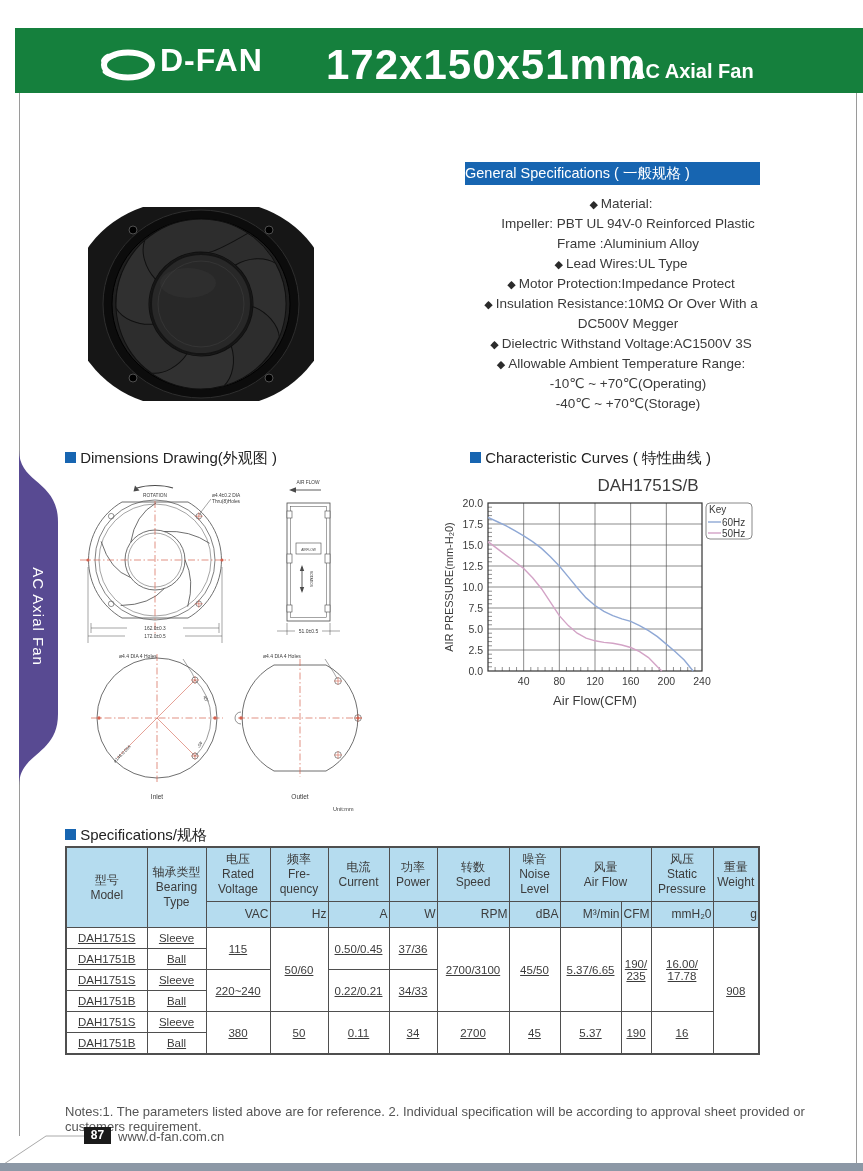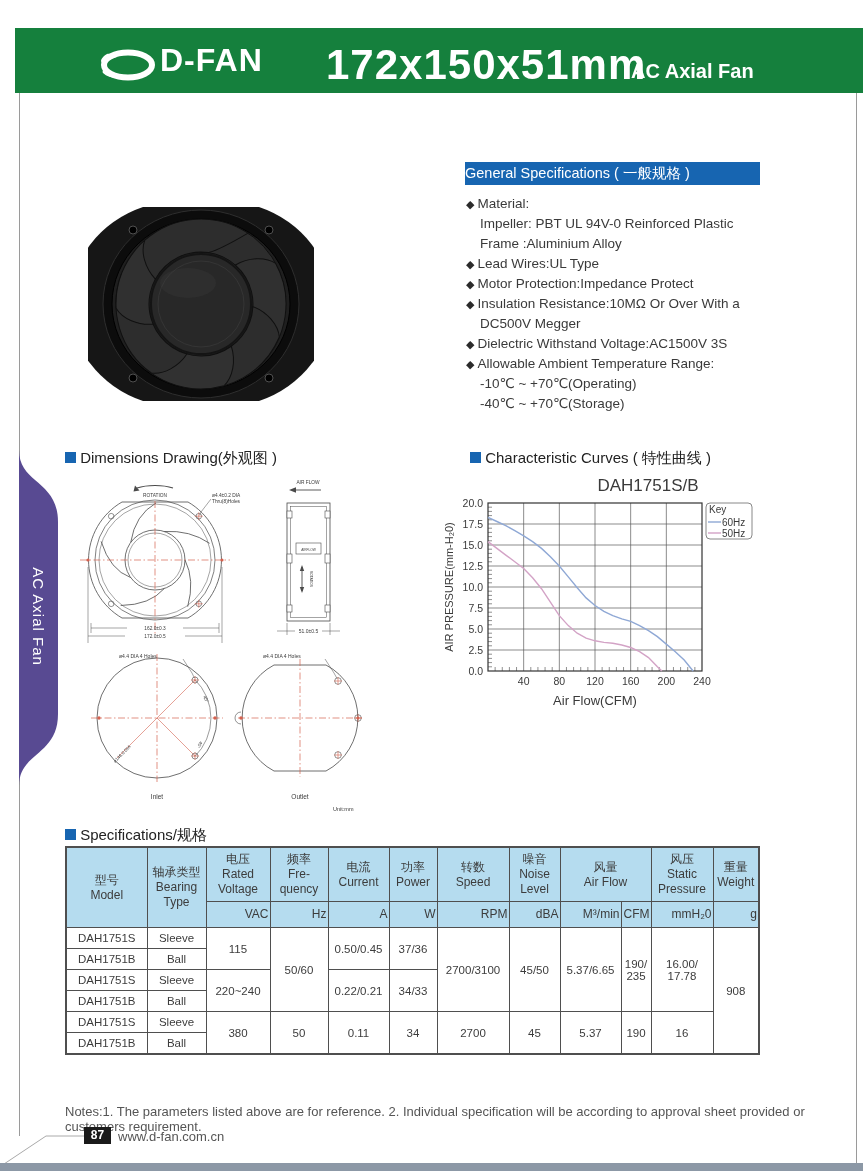--- a/index.html
+++ b/index.html
@@ -16,34 +16,34 @@
   .bottombar{left:0;top:1163px;width:863px;height:8px;background:#8c98a6;}
   
   .tab-txt{left:8px;top:548px;width:22px;color:#fff;font-size:15px;letter-spacing:1px;
            transform:rotate(90deg);transform-origin:center;white-space:nowrap;width:140px;left:-32px;top:608px;text-align:center;}
   
   .model-big{left:143px;top:128px;font-size:46px;color:#1b1b1b;letter-spacing:1px;}
   
   .gs-bar{left:465px;top:162px;width:295px;height:23px;background:#1765b1;color:#fff;
           font-size:14.5px;line-height:23px;box-sizing:border-box;}
   .gs-list{left:466px;top:194px;width:310px;font-size:13.5px;color:#3a3a3a;}
-  .spec-line{height:20px;line-height:20px;white-space:nowrap;}
+  .spec-line{height:20px;line-height:20px;white-space:nowrap;text-align:center;}
   .spec-line .diam{font-size:11px;margin-right:3px;color:#2b2b2b;}
   .spec-line.indent{padding-left:14px;}
   
   .sec-head{font-size:15px;color:#222;white-space:nowrap;}
   .sq{width:11px;height:11px;background:#1765b1;display:inline-block;}
   
   .spec-table{border-collapse:collapse;table-layout:fixed;font-size:11.5px;color:#3c3c3c;background:#fff;}
   .spec-table th,.spec-table td{border:1px solid #4f4f4f;text-align:center;vertical-align:middle;padding:0 1px;}
   .spec-table{border:2px solid #4f4f4f;}
   .spec-table th{background:#b5dcef;font-weight:normal;font-size:12px;line-height:1.25;}
   .spec-table .units th{height:25px;text-align:right;}
   .spec-table .h1 th{height:53px;}
-  .spec-table td{height:20px;}
+  .spec-table td{height:20px;text-decoration:underline;}
   .pre{white-space:pre-line;}
   
   .notes{left:65px;top:1104px;width:775px;font-size:13px;color:#555;}
   .pgbox{left:84px;top:1127px;width:27px;height:17px;background:#1a1a1a;color:#fff;
          font-size:12px;font-weight:bold;text-align:center;line-height:17px;}
   .site{left:118px;top:1129px;font-size:13px;color:#555;}
   .chart-svg text,.draw-svg text{fill:#3a3a3a;}
 </style>
 </head>
 <body>

